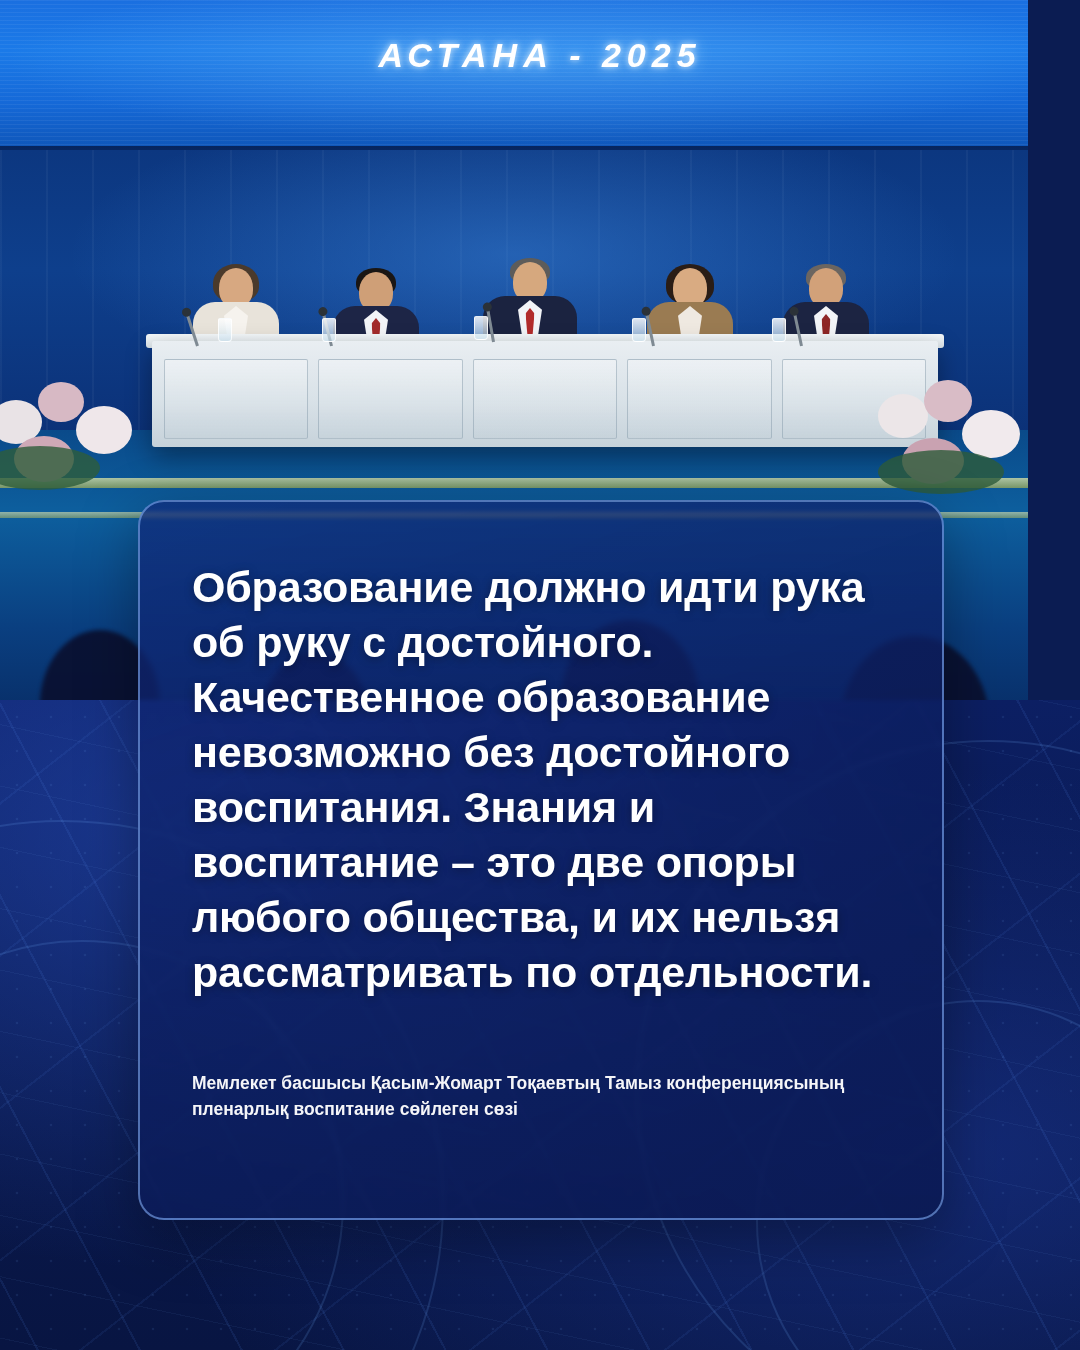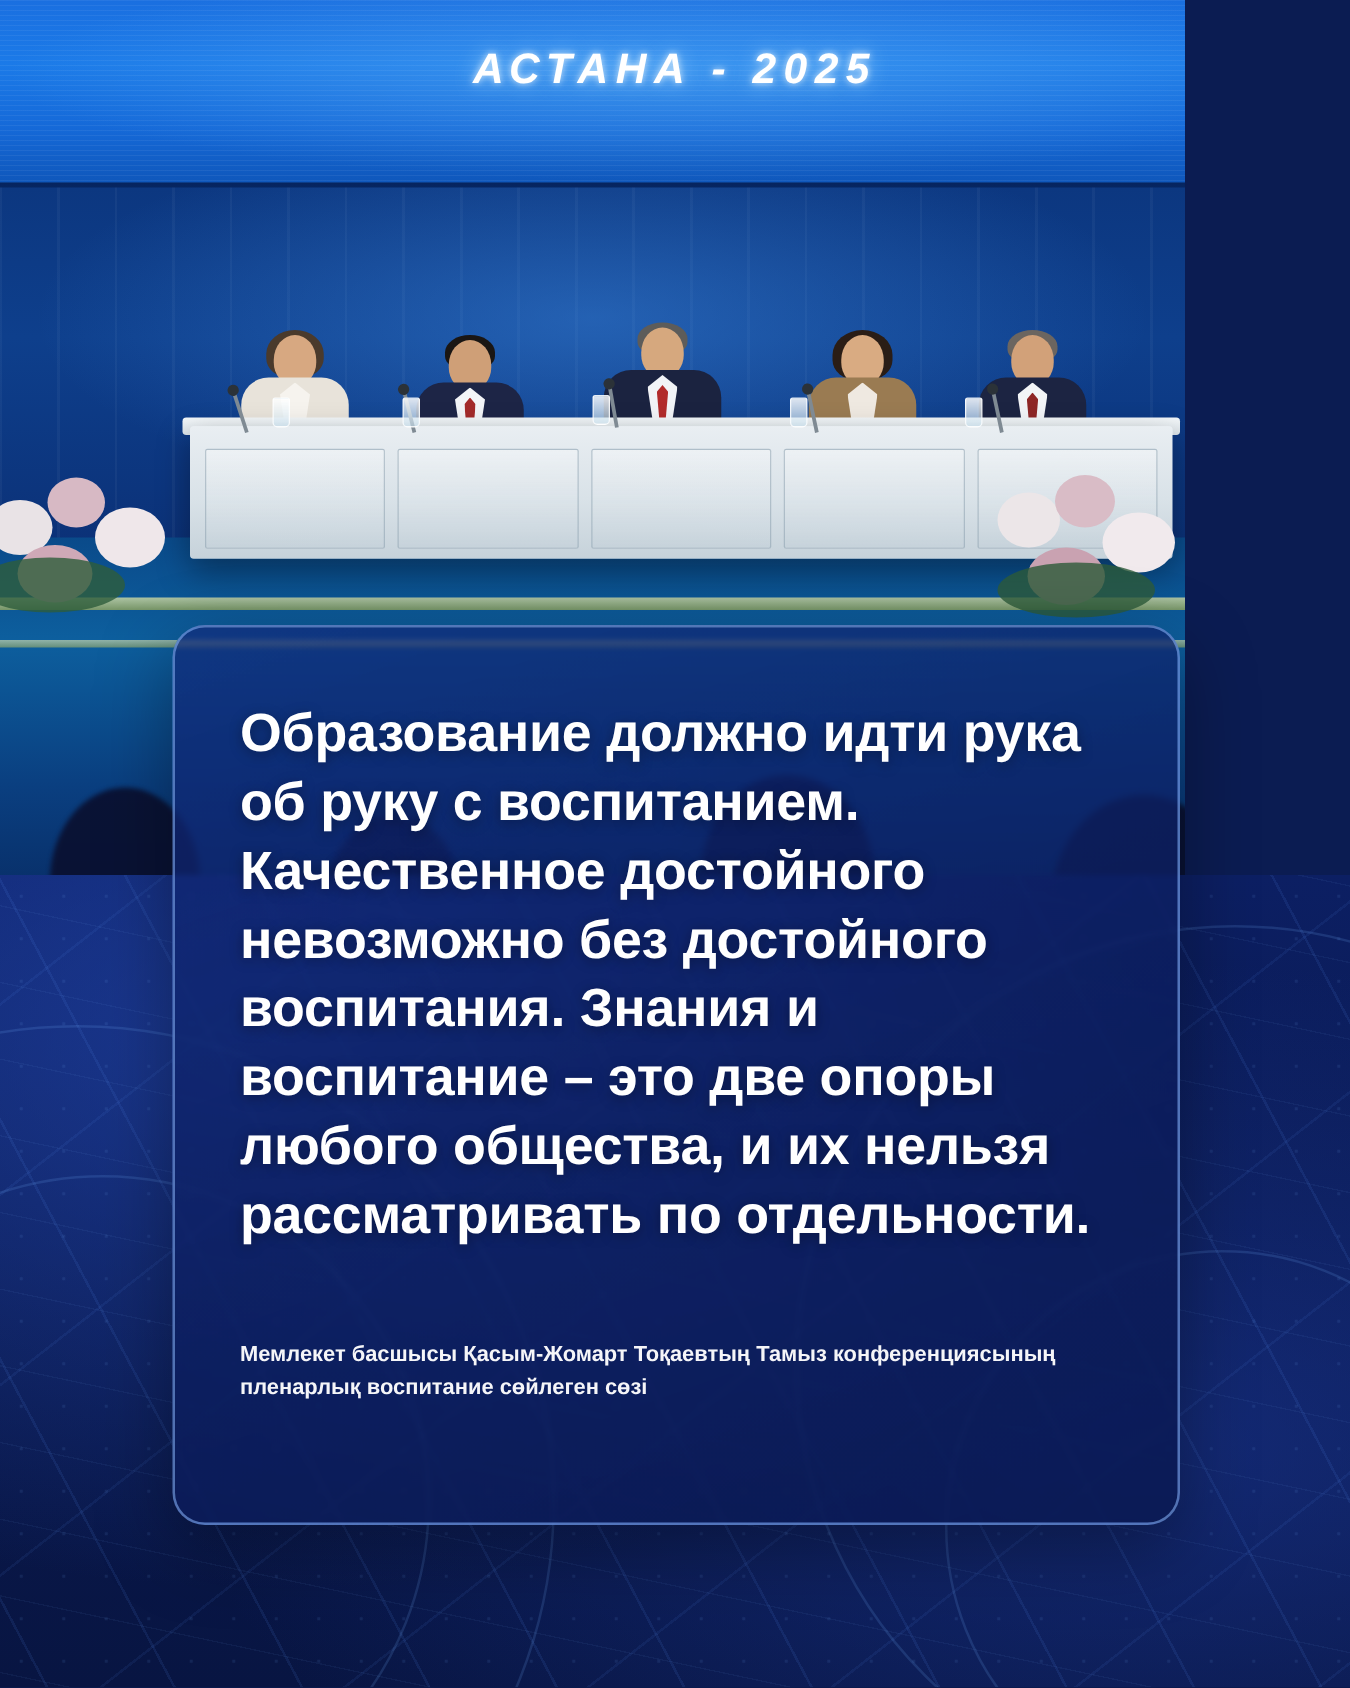--- a/index.html
+++ b/index.html
@@ -15,21 +15,21 @@
     width: 1080px;
     height: 1350px;
     overflow: hidden;
     background: #0b1c52;
   }
 
   
   .photo {
     position: absolute;
     left: 0; top: 0;
-    width: 948px;
+    width: 1028px;
     height: 760px;
     overflow: hidden;
     background: linear-gradient(180deg, #0d47a1 0%, #1565c0 10%, #0d3f92 30%, #0a3277 60%, #0b2a63 100%);
   }
   
   .led-banner {
     position: absolute;
     left: 0; top: 0;
     width: 1080px;
     height: 146px;
@@ -435,17 +435,17 @@
 
   <div class="lower">
     <div class="lower-dots"></div>
     <div class="arc" style="left:-320px; top:120px; width:760px; height:760px;"></div>
     <div class="arc" style="left:-180px; top:240px; width:520px; height:520px;"></div>
     <div class="arc" style="right:-260px; top:40px; width:700px; height:700px;"></div>
     <div class="arc" style="right:-120px; top:300px; width:440px; height:440px;"></div>
   </div>
 
   <div class="card">
-    <p class="quote">Образование должно идти рука об руку с воспитанием. Качественное достойного невозможно без достойного воспитания. Знания и воспитание – это две опоры любого общества, и их нельзя рассматривать по отдельности.</p>
+    <p class="quote">Образование должно идти рука об руку с достойного. Качественное образование невозможно без достойного воспитания. Знания и воспитание – это две опоры любого общества, и их нельзя рассматривать по отдельности.</p>
     <p class="attribution">Мемлекет басшысы Қасым-Жомарт Тоқаевтың Тамыз конференциясының пленарлық воспитание сөйлеген сөзі</p>
   </div>
 
 </div>
 
 </body></html>

